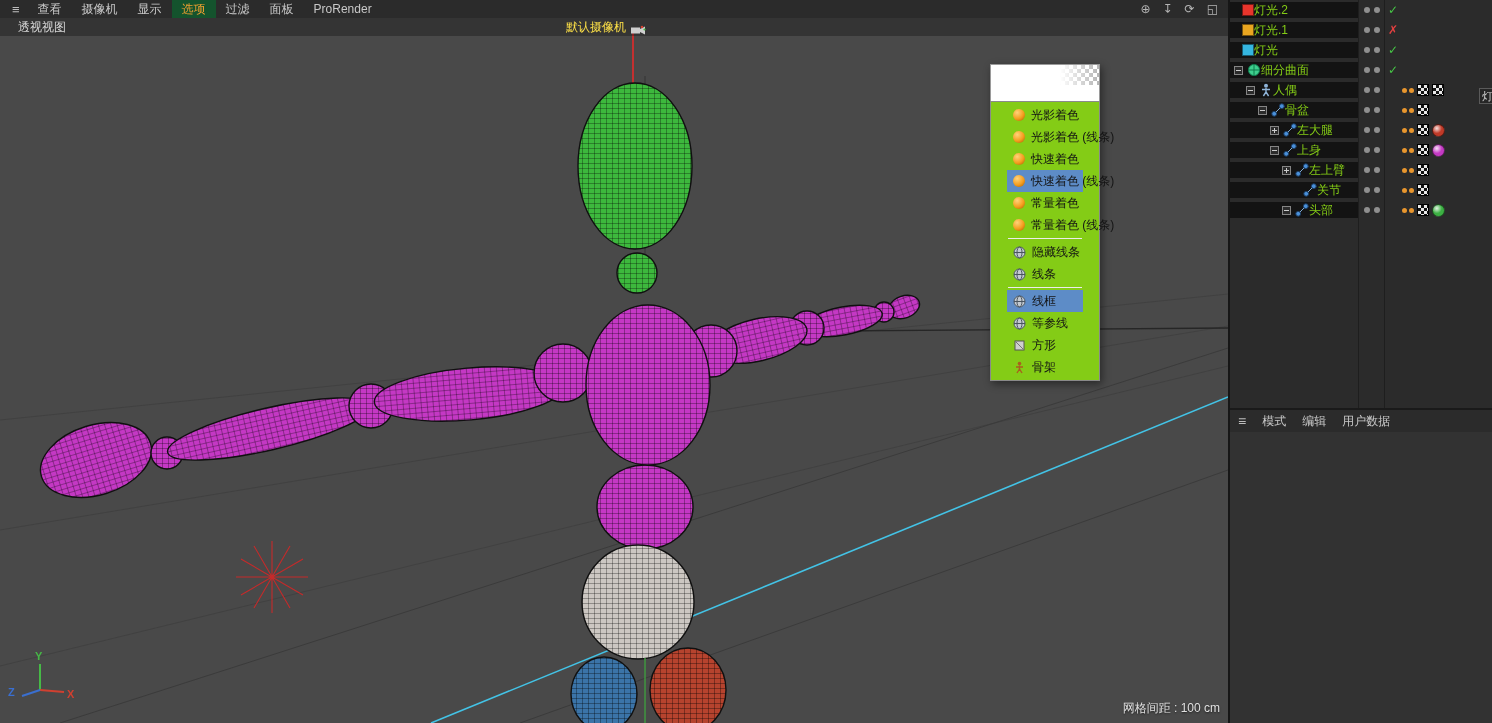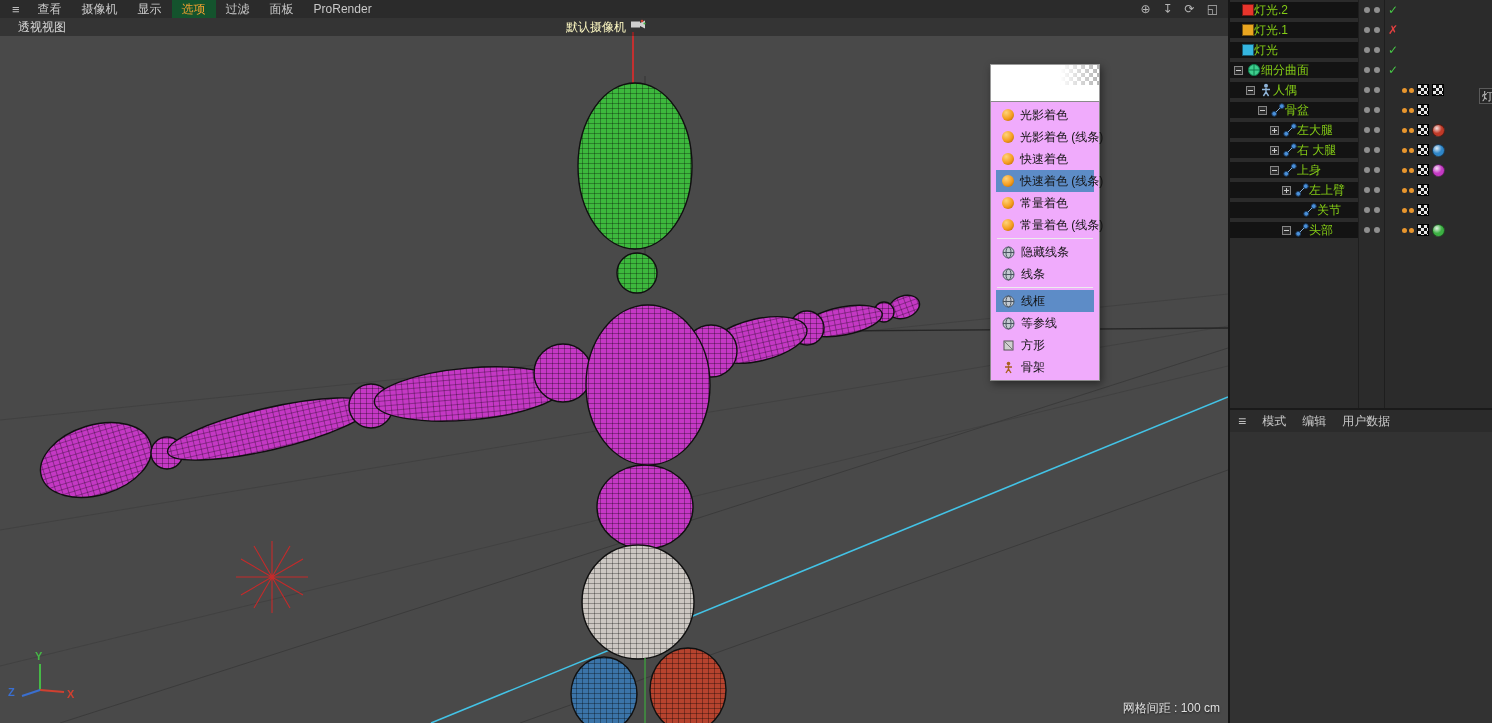--- a/index.html
+++ b/index.html
@@ -14,32 +14,32 @@
   .menubar .m-item{padding:16px 10px;line-height:18px;cursor:default;color:#c8c8c8;white-space:nowrap}
   .menubar .m-item.active{color:#f0a030;background:#14532d;box-shadow:inset 0 -2px 0 #f0a030}
   .menubar .win-icons{margin-left:auto;display:flex;gap:12px;padding-right:10px;color:#b5b5b5;font-size:12px}
   .menubar .win-icons span{cursor:default}
 
   
   .viewport{position:relative;flex:1;background:#494949;overflow:hidden}
   .vp-header{position:absolute;left:0;right:0;top:0;height:18px;background:rgba(10,10,10,.32);
     display:flex;align-items:center;z-index:2}
   .vp-view-label{padding-left:18px;color:#d8d8d8}
-  .vp-cam{position:absolute;left:50%;transform:translateX(-60%);display:flex;align-items:flex-start;gap:4px;color:#fef9c3}
+  .vp-cam{position:absolute;left:50%;transform:translateX(-60%);display:flex;align-items:flex-end;gap:4px;color:#fde047}
   .scene{position:absolute;left:0;top:0;z-index:1}
   .grid-spacing{position:absolute;right:8px;bottom:6px;color:#e0e0e0;z-index:2;text-shadow:0 1px 2px rgba(0,0,0,.6)}
 
   
   .dropdown{position:absolute;left:990px;top:46px;width:110px;z-index:5;box-shadow:2px 3px 8px rgba(0,0,0,.45)}
   .swatch{width:110px;height:37px;background:#ffffff;position:relative;border:1px solid #9a9a9a;border-bottom:none}
   .swatch .checker-fade{position:absolute;right:0;top:0;width:46px;height:20px;
     background-image:linear-gradient(to left, rgba(255,255,255,0) 0%, #fff 85%),
       conic-gradient(#b5b5b5 25%, #fff 0 50%, #b5b5b5 0 75%, #fff 0);
     background-size:100% 100%, 8px 8px}
-  .menu-list{background:#f0abfc;border:1px solid #8a8a8a;padding:2px 5px}
+  .menu-list{background:#84cc16;border:1px solid #8a8a8a;padding:2px 16px}
   .menu-item{height:22px;display:flex;align-items:center;gap:6px;padding:0 6px;color:#141414;cursor:default}
   .menu-item.active{background:#5d8cc7}
   .menu-sep{height:1px;background:#9c9c9c;border-bottom:1px solid #ececec;margin:2px 1px}
   .ic-sphere{width:12px;height:12px;border-radius:50%;flex:0 0 auto;
     background:radial-gradient(circle at 35% 30%, #ffd37a, #f59d1e 55%, #a35a00)}
   .ic-svg{width:13px;height:13px;flex:0 0 auto;display:inline-flex}
   .mlabel{white-space:nowrap}
 
   
   .right-panel{width:264px;display:flex;flex-direction:column;background:#2b2b2b;border-left:2px solid #161616;position:relative}
@@ -417,45 +417,20 @@
         <span class="tags">
           <span class="tag-dots">
               <i></i>
               <i></i>
             </span>
           <span class="tag-checker"></span>
           <span class="mat" style="background-color: rgb(192, 58, 40);"></span>
         </span>
       </div>
 
-      <div class="om-row">
-        <span class="band"></span>
-        <span class="sp" style="width:40px"></span>
-        <span class="twist closed"></span>
-        <span class="oicon">
-            <svg viewBox="0 0 14 14">
-              <line x1="3.5" y1="10.5" x2="10.5" y2="3.5" stroke="#7fa8cf"></line>
-              <circle cx="3.2" cy="10.8" r="2.4" fill="#4a90d9" stroke="#1c3f66"></circle>
-              <circle cx="10.8" cy="3.2" r="2.4" fill="#4a90d9" stroke="#1c3f66"></circle>
-            </svg>
-          </span>
-        <span class="olabel">右 大腿</span>
-        <span class="vdots">
-            <i></i>
-            <i></i>
-          </span>
-        <span class="tags">
-          <span class="tag-dots">
-              <i></i>
-              <i></i>
-            </span>
-          <span class="tag-checker"></span>
-          <span class="mat" style="background-color: rgb(47, 134, 200);"></span>
-        </span>
-      </div>
 
       <div class="om-row">
         <span class="band"></span>
         <span class="sp" style="width:40px"></span>
         <span class="twist open"></span>
         <span class="oicon">
             <svg viewBox="0 0 14 14">
               <line x1="3.5" y1="10.5" x2="10.5" y2="3.5" stroke="#7fa8cf"></line>
               <circle cx="3.2" cy="10.8" r="2.4" fill="#4a90d9" stroke="#1c3f66"></circle>
               <circle cx="10.8" cy="3.2" r="2.4" fill="#4a90d9" stroke="#1c3f66"></circle>

